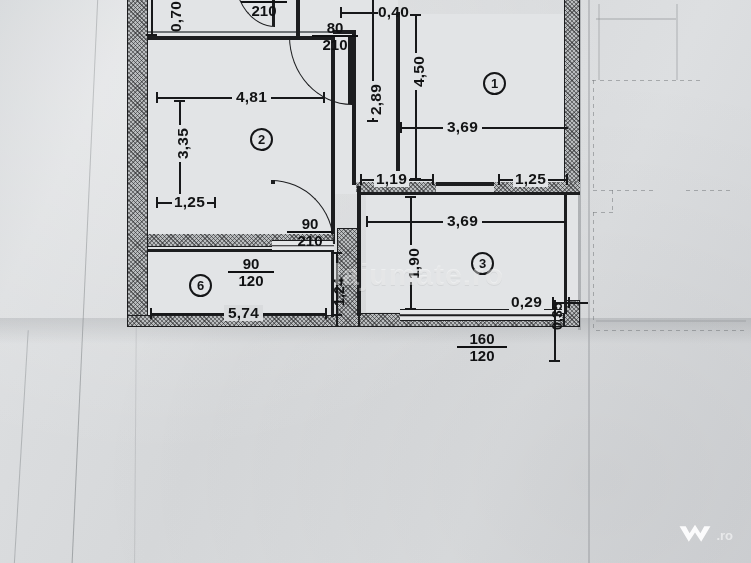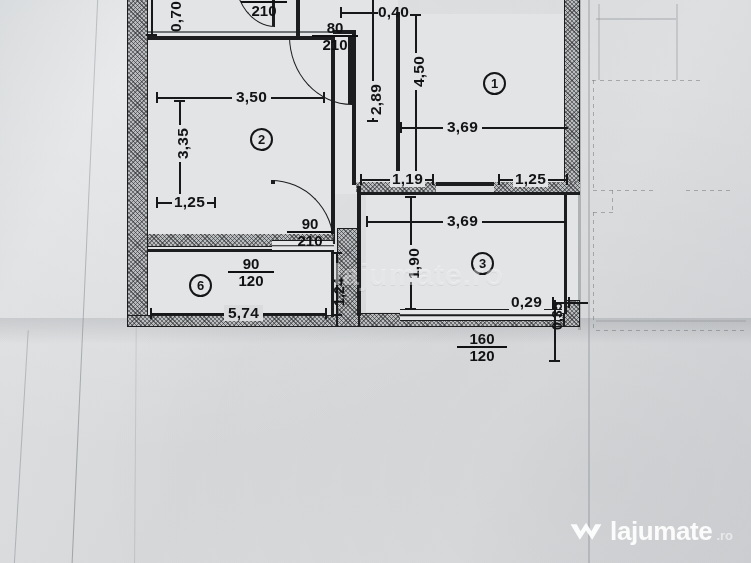--- a/index.html
+++ b/index.html
@@ -214,21 +214,21 @@
     <span>6</span>
     </div>
 
   <div class="dimline v" style="left:151px;top:-8px;height:44px;"></div>
   <div class="tick ht" style="left:146px;top:34px;"></div>
   <div class="dim rot" style="left:168px;top:32px;">0,70</div>
 
   <div class="dimline" style="left:156px;top:97px;width:168px;"></div>
   <div class="tick vt" style="left:156px;top:92px;"></div>
   <div class="tick vt" style="left:323px;top:92px;"></div>
-  <div class="dim" style="left:232px;top:89px;background:#e2e4e6;padding:0 4px;">3,50</div>
+  <div class="dim" style="left:232px;top:89px;background:#e2e4e6;padding:0 4px;">4,81</div>
 
   <div class="dimline v" style="left:179px;top:100px;height:110px;"></div>
   <div class="tick ht" style="left:174px;top:100px;"></div>
   <div class="dim rot" style="left:175px;top:162px;background:#e2e4e6;padding:0 3px;">3,35</div>
 
   <div class="dimline" style="left:156px;top:202px;width:60px;"></div>
   <div class="tick vt" style="left:156px;top:197px;"></div>
   <div class="tick vt" style="left:214px;top:197px;"></div>
   <div class="dim" style="left:172px;top:194px;background:#e2e4e6;padding:0 2px;">1,25</div>
 
@@ -255,21 +255,21 @@
   <div class="tick ht" style="left:367px;top:120px;"></div>
   <div class="dim rot" style="left:368px;top:118px;background:#e2e4e6;padding:0 3px;">2,89</div>
 
   <div class="dimline" style="left:400px;top:127px;width:168px;"></div>
   <div class="tick vt" style="left:400px;top:122px;"></div>
   <div class="dim" style="left:443px;top:119px;background:#e2e4e6;padding:0 4px;">3,69</div>
 
   <div class="dimline" style="left:360px;top:179px;width:74px;"></div>
   <div class="tick vt" style="left:360px;top:174px;"></div>
   <div class="tick vt" style="left:432px;top:174px;"></div>
-  <div class="dim" style="left:390px;top:171px;background:#e2e4e6;padding:0 2px;">1,19</div>
+  <div class="dim" style="left:374px;top:171px;background:#e2e4e6;padding:0 2px;">1,19</div>
 
   <div class="dimline" style="left:498px;top:179px;width:70px;"></div>
   <div class="tick vt" style="left:498px;top:174px;"></div>
   <div class="tick vt" style="left:566px;top:174px;"></div>
   <div class="dim" style="left:513px;top:171px;background:#e2e4e6;padding:0 2px;">1,25</div>
 
   <div class="dimline" style="left:366px;top:221px;width:200px;"></div>
   <div class="tick vt" style="left:366px;top:216px;"></div>
   <div class="dim" style="left:443px;top:213px;background:#e2e4e6;padding:0 4px;">3,69</div>
 
@@ -288,15 +288,14 @@
   <div class="dim rot" style="left:550px;top:330px;font-size:14px;">0,35</div>
 
 </div>
 
 <div id="wm-center">lajumate.ro</div>
 
 <div id="wm-br">
   <svg class="logo" viewBox="0 0 44 32">
     <path d="M2 6 L14 26 L22 14 L30 26 L42 6 L34 6 L29 15 L22 4 L15 15 L10 6 Z" fill="rgba(255,255,255,.92)"></path>
   </svg>
-  <span class="txt">lajumate</span>
   <span class="tld">.ro</span>
 </div>
 
 </body></html>

